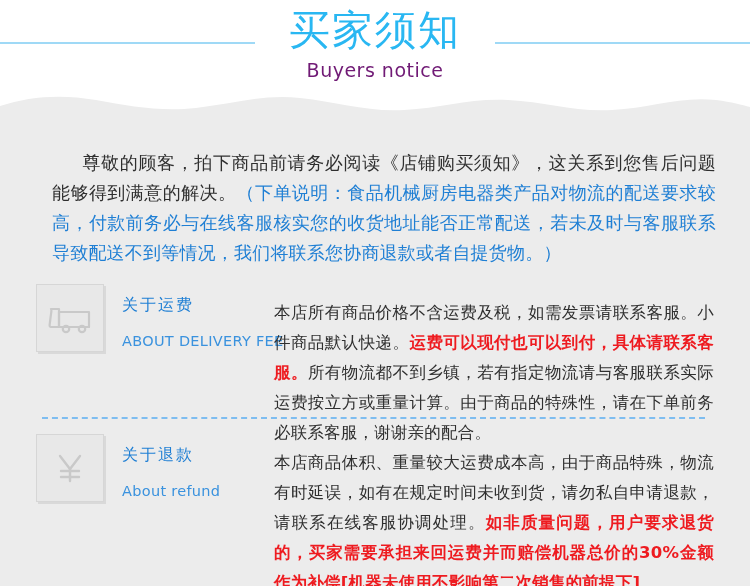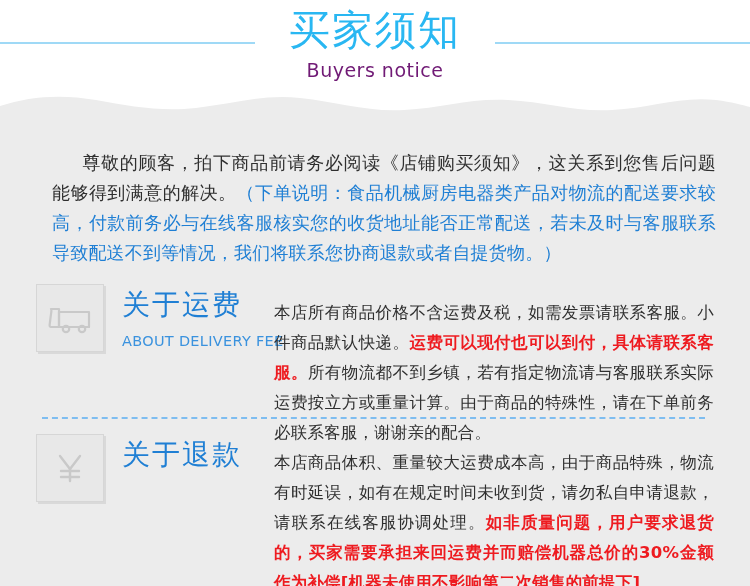--- a/index.html
+++ b/index.html
@@ -132,21 +132,21 @@
   }
   .icon-box svg { display: block; }
 
   .sec-labels {
     position: absolute;
     left: 86px;
     top: 8px;
     width: 190px;
   }
   .sec-cn {
-    font-size: 28px;
+    font-size: 16px;
     line-height: 30px;
     color: #1f7fd4;
     letter-spacing: 2px;
     white-space: nowrap;
   }
   .sec-en {
     margin-top: 12px;
     font-size: 14.5px;
     line-height: 19px;
     color: #3a92de;
@@ -241,20 +241,21 @@
               <line x1="23" y1="21" x2="33" y2="34"></line>
               <line x1="43" y1="21" x2="33" y2="34"></line>
               <line x1="33" y1="34" x2="33" y2="46"></line>
               <line x1="24" y1="36" x2="42" y2="36"></line>
               <line x1="24" y1="42" x2="42" y2="42"></line>
             </g>
           </svg>
         </div>
         <div class="sec-labels">
           <div class="sec-cn">关于退款</div>
+          <div class="sec-en">About refund</div>
         </div>
       </div>
       <div class="sec-right">
         <span>本店商品体积、重量较大运费成本高，由于商品特殊，物流有时延误，如有在规定时间未收到货，请勿私自申请退款，请联系在线客服协调处理。</span><span class="red">如非质量问题，用户要求退货的，买家需要承担来回运费并而赔偿机器总价的30%金额作为补偿[机器未使用不影响第二次销售的前提下]</span><span></span>
       </div>
     </div>
 
   </div>
 </div>
 

